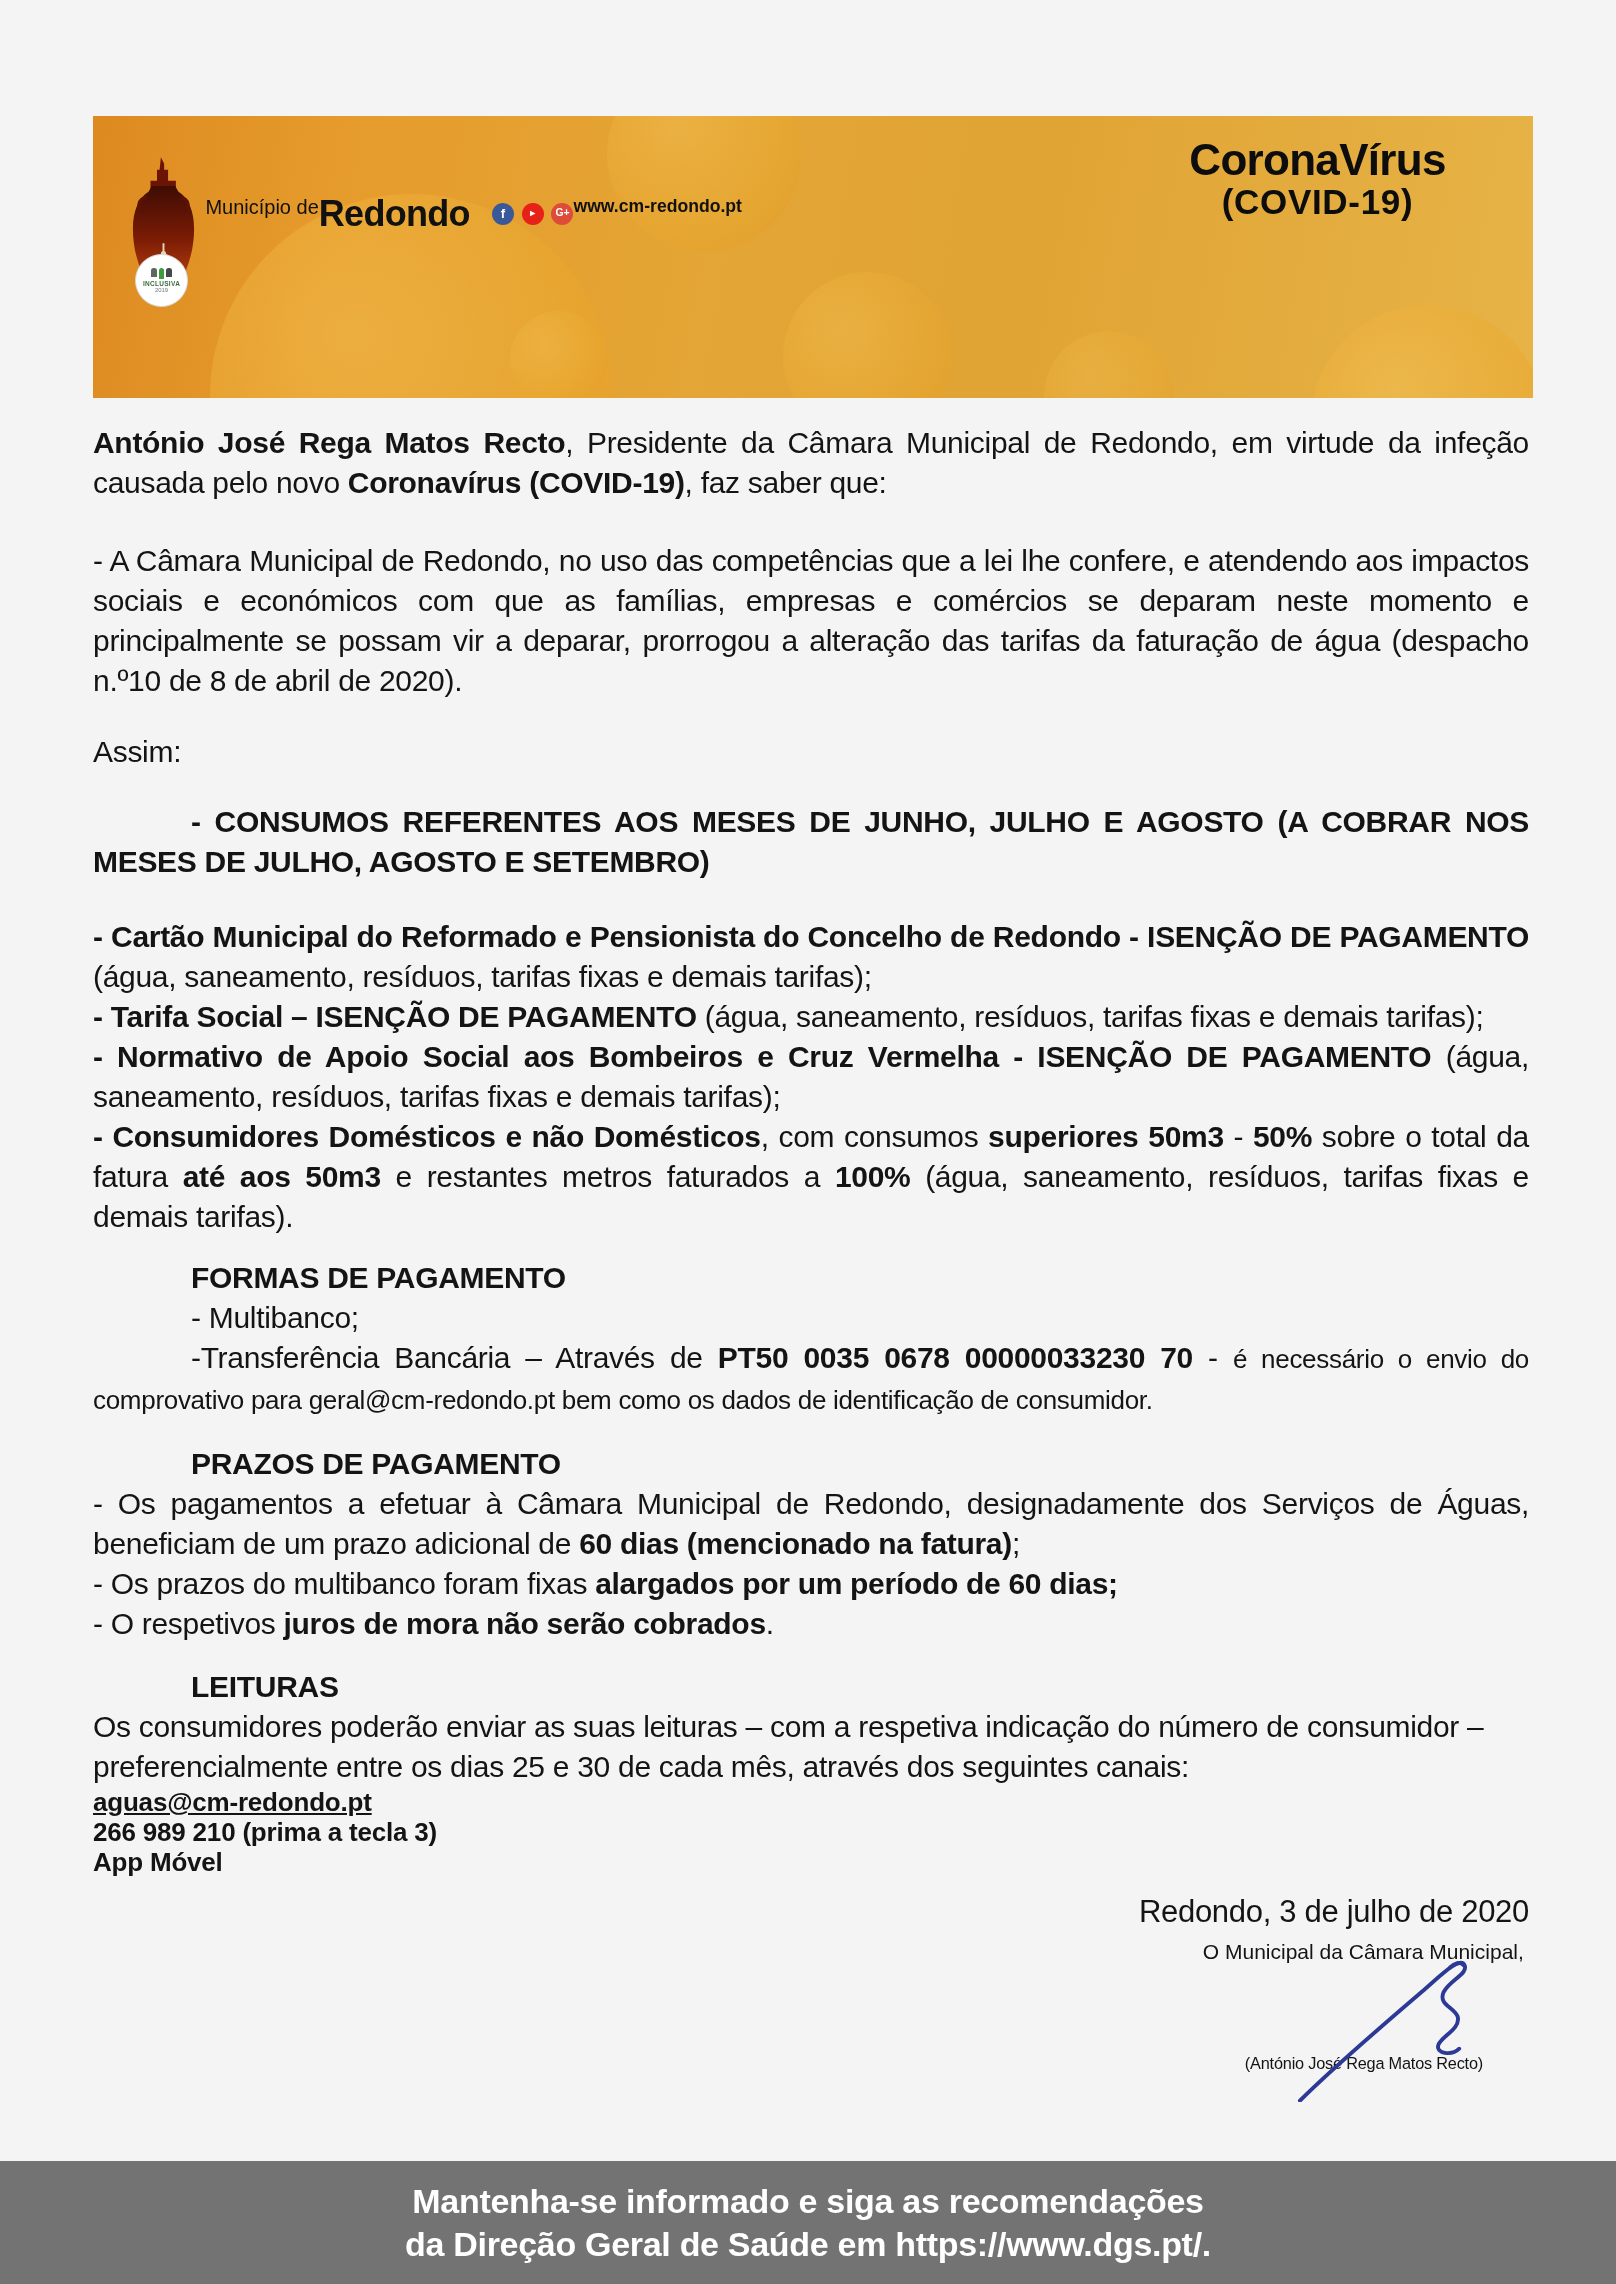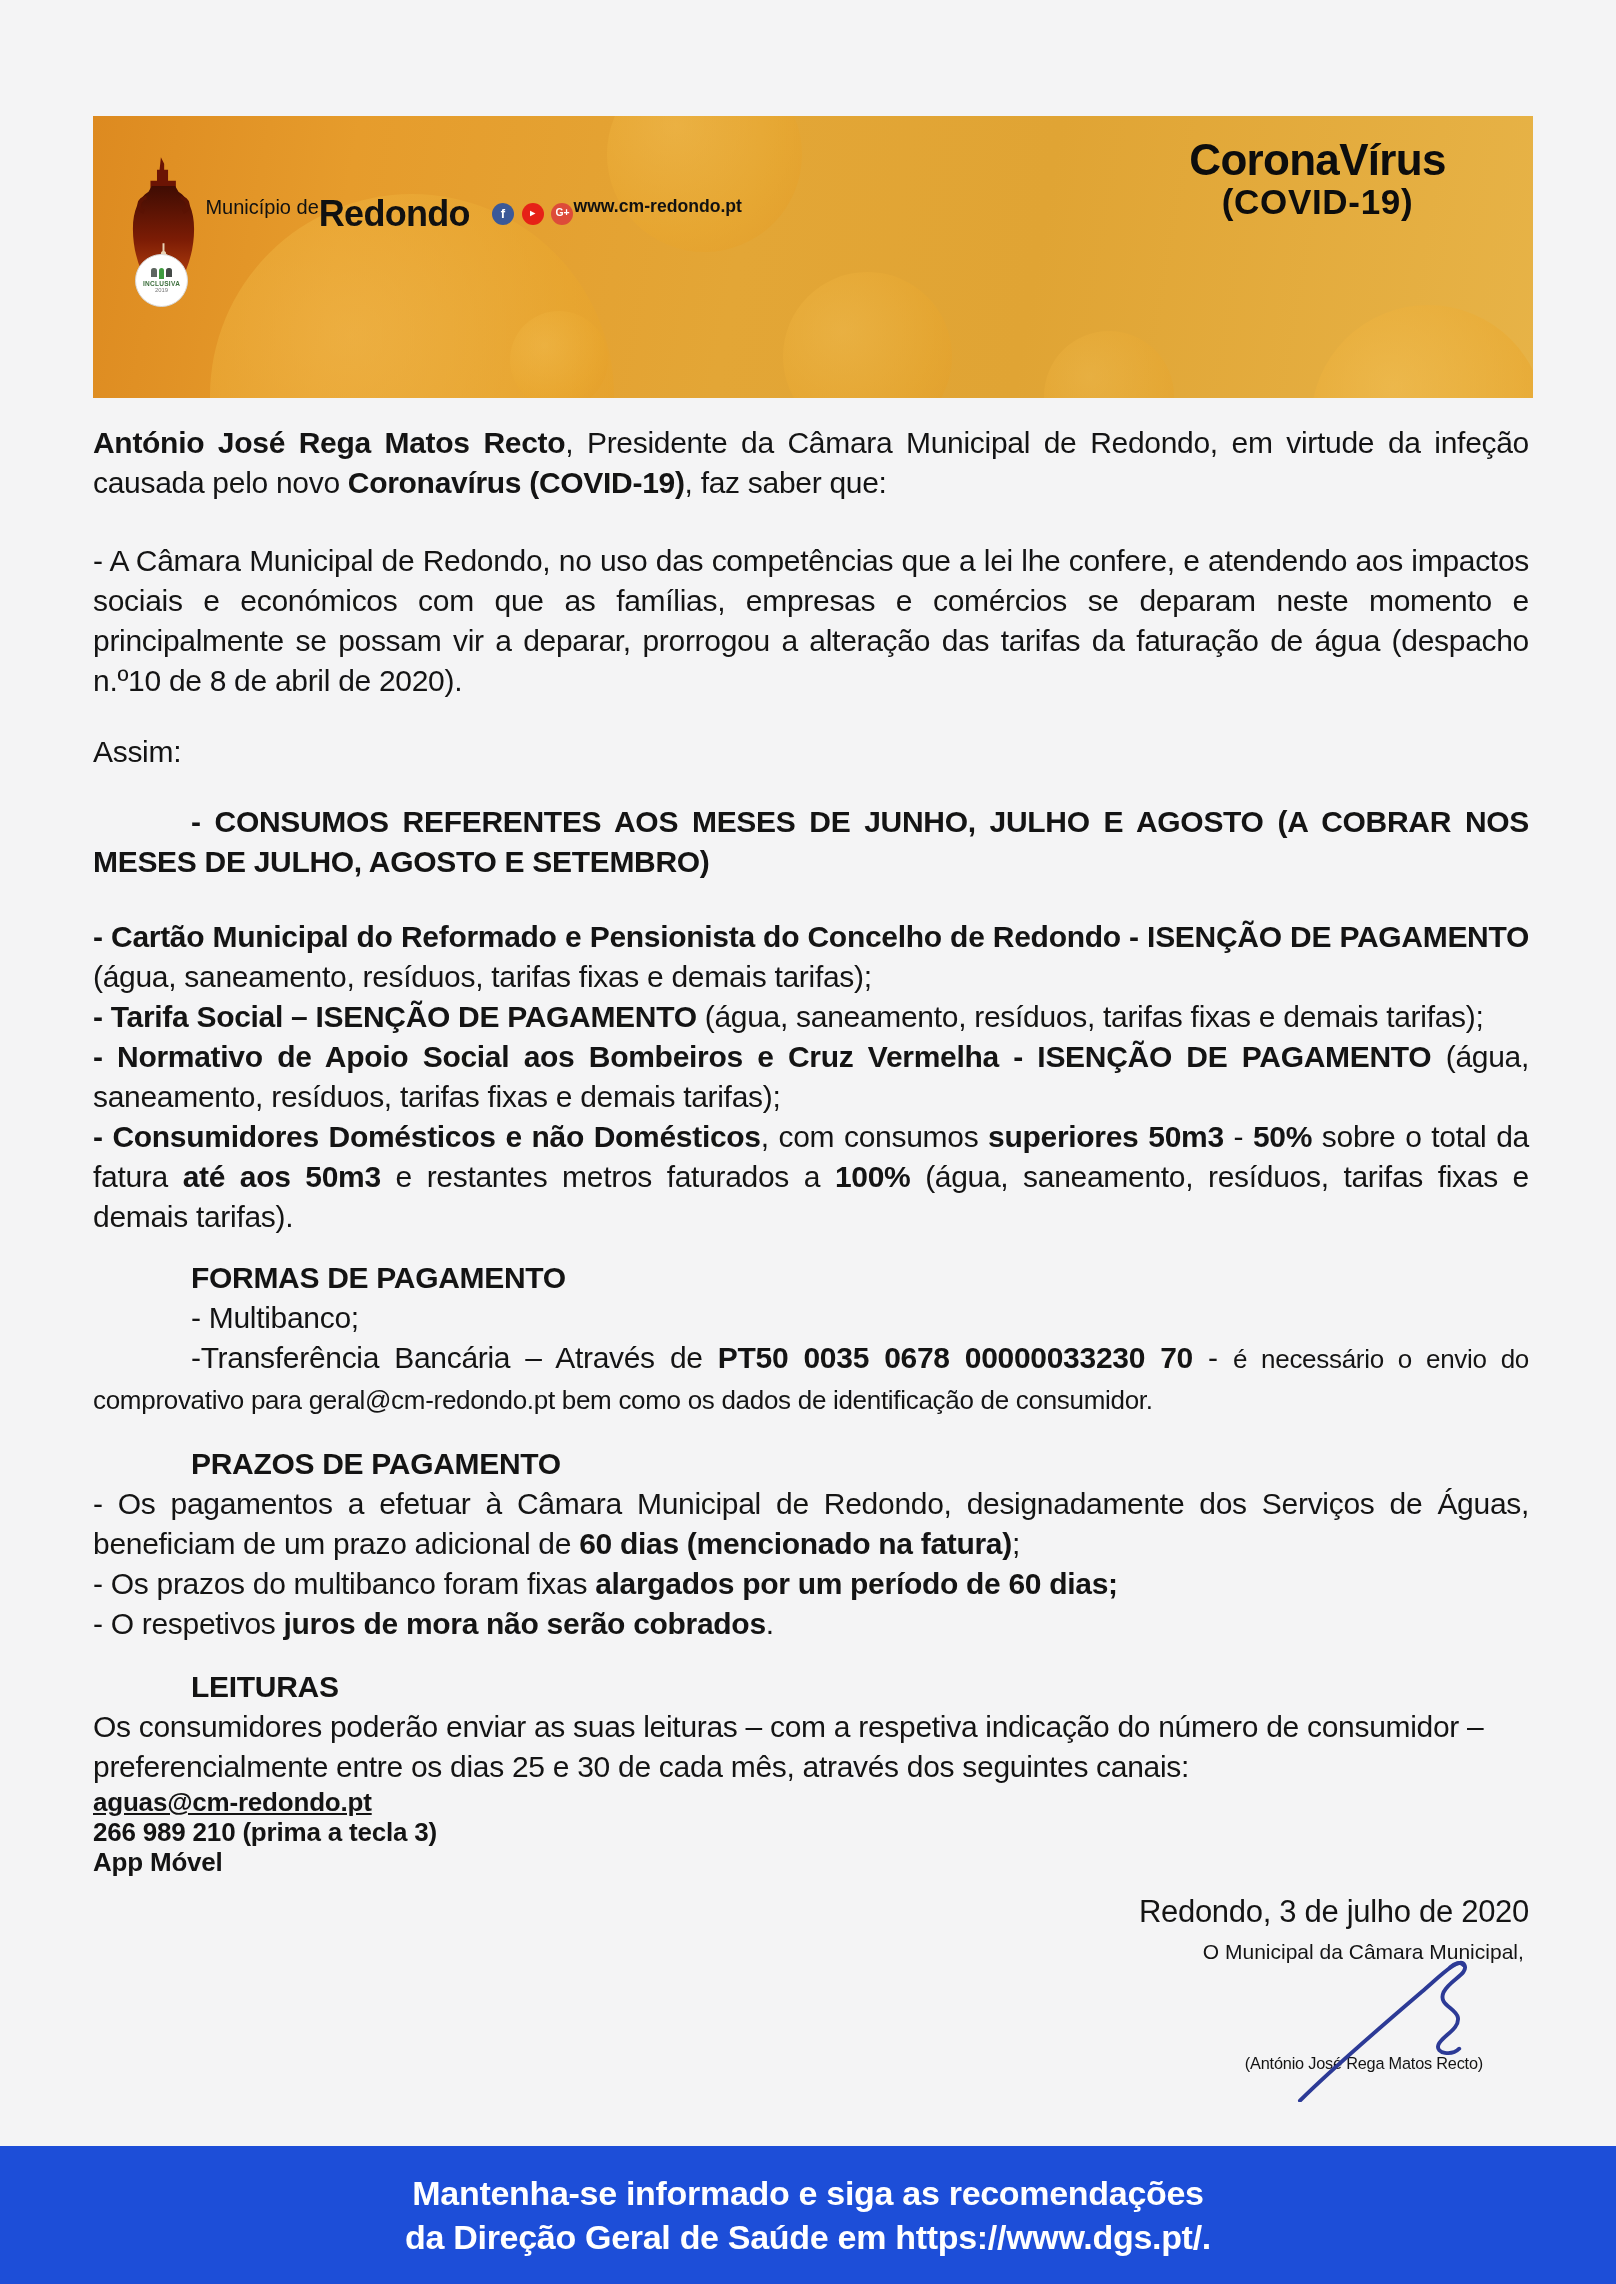--- a/index.html
+++ b/index.html
@@ -63,21 +63,21 @@
 
   
   .sig-area{position:relative;text-align:right;}
   .date-line{margin-top:17px;font-size:31px;letter-spacing:-0.3px;}
   .role-line{margin-top:10.4px;font-size:21px;padding-right:5.2px;}
   .sig-block{position:relative;height:115px;}
   .sig-svg{position:absolute;right:26px;top:-18px;width:215px;height:156px;z-index:2;}
   .sig-name{position:absolute;right:46px;bottom:6.5px;font-size:16.3px;letter-spacing:-0.2px;}
 
   
-  .footer{position:absolute;left:0;right:0;bottom:0;height:138px;background:#1d4ed8;
+  .footer{position:absolute;left:0;right:0;bottom:0;height:123px;background:#737373;
           display:flex;flex-direction:column;align-items:center;justify-content:center;gap:3.9px;}
   .f-line{color:#ffffff;font-size:34px;font-weight:700;letter-spacing:-0.3px;line-height:40px;}
 </style>
 </head>
 <body>
 
 <div class="page">
 
   <header class="banner">
     <div class="virus v1"></div>

